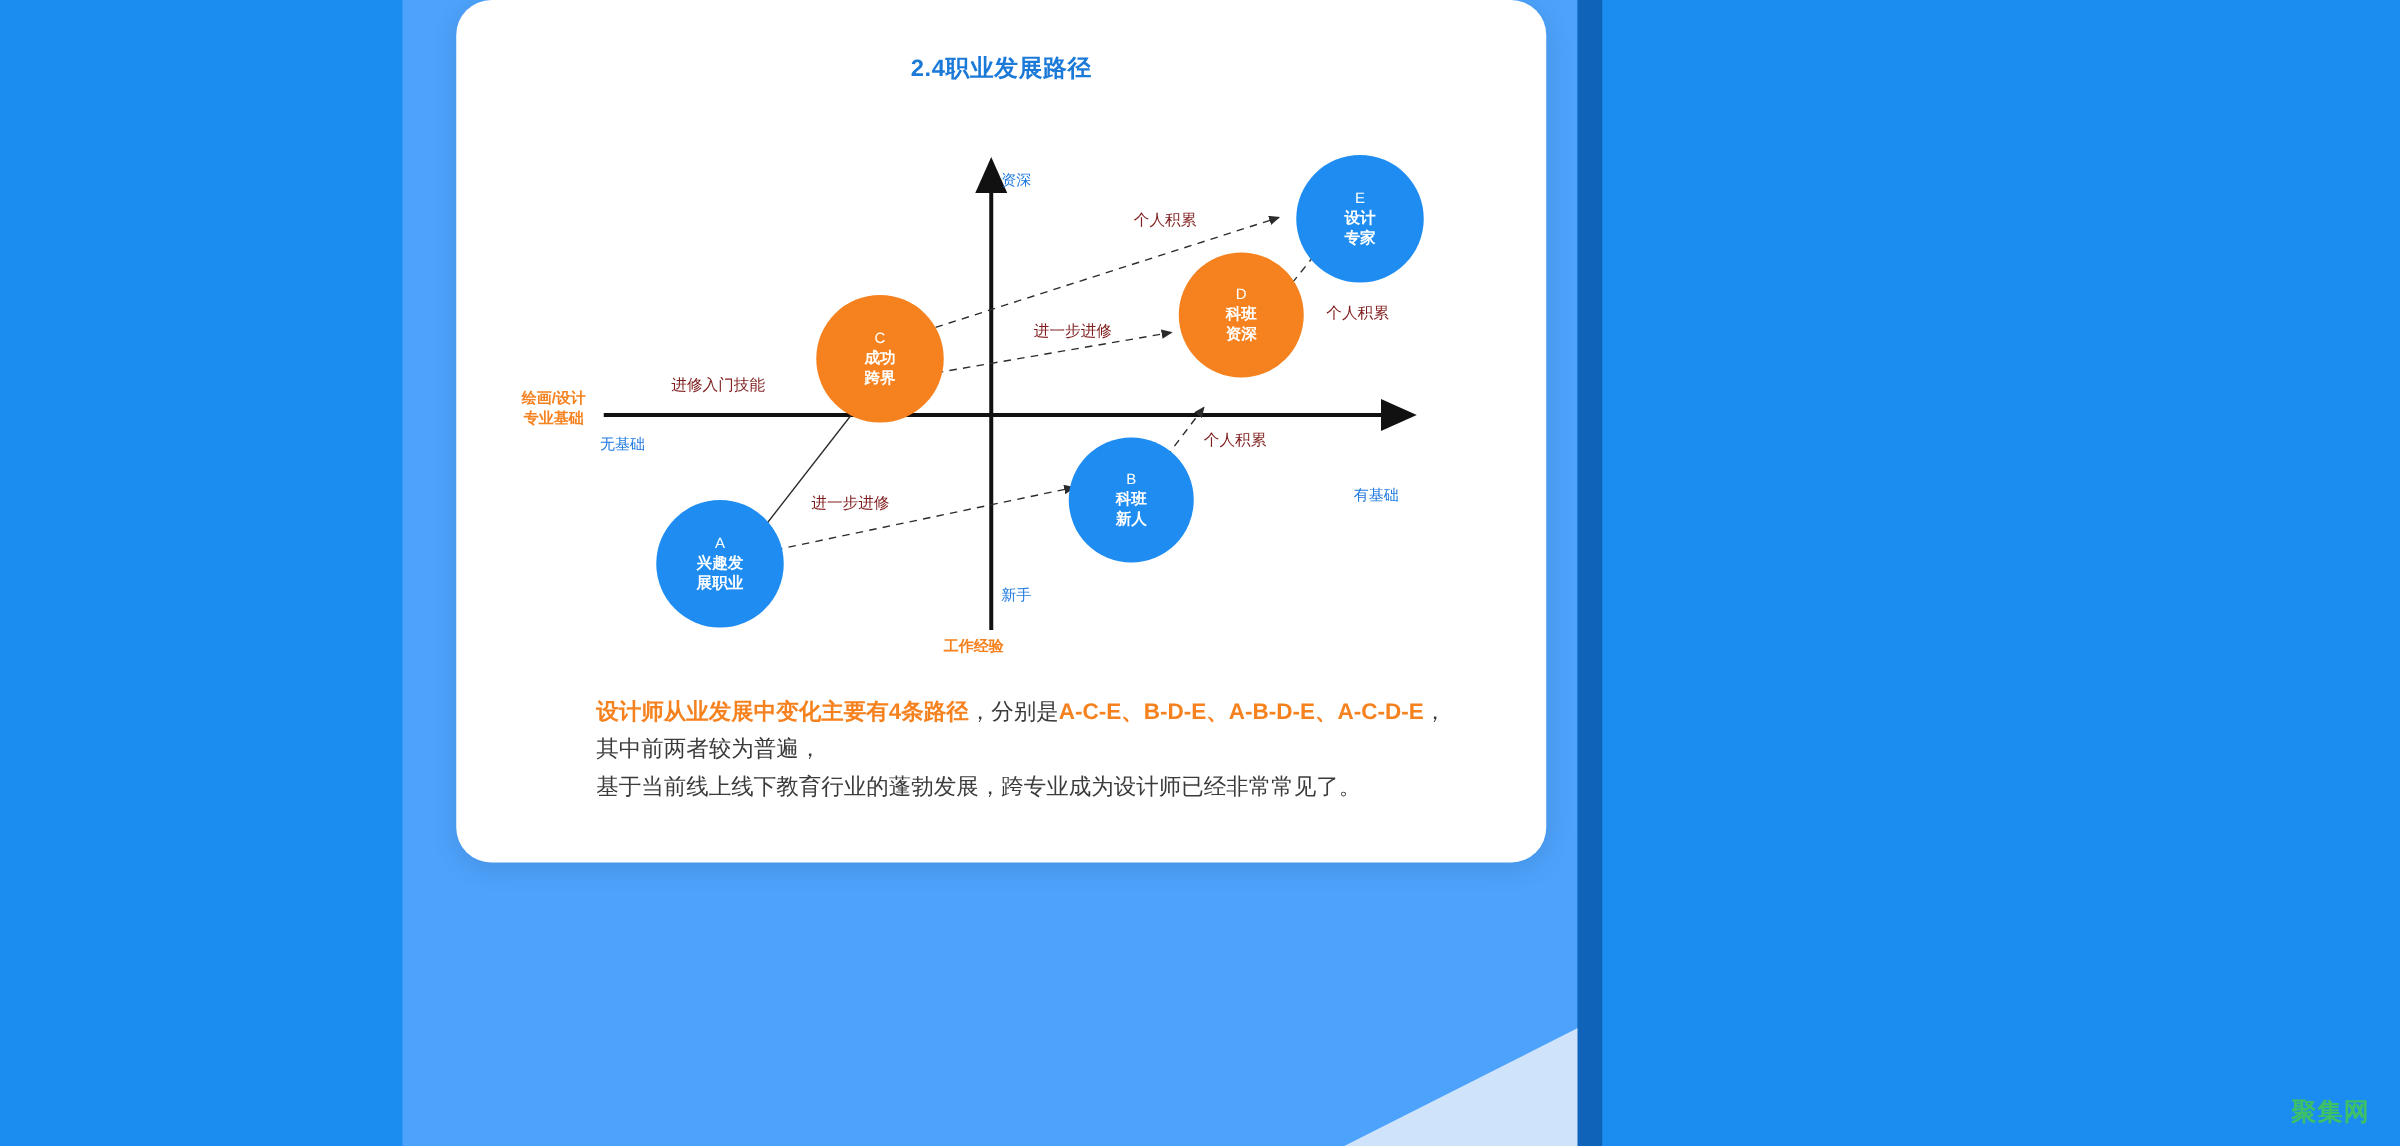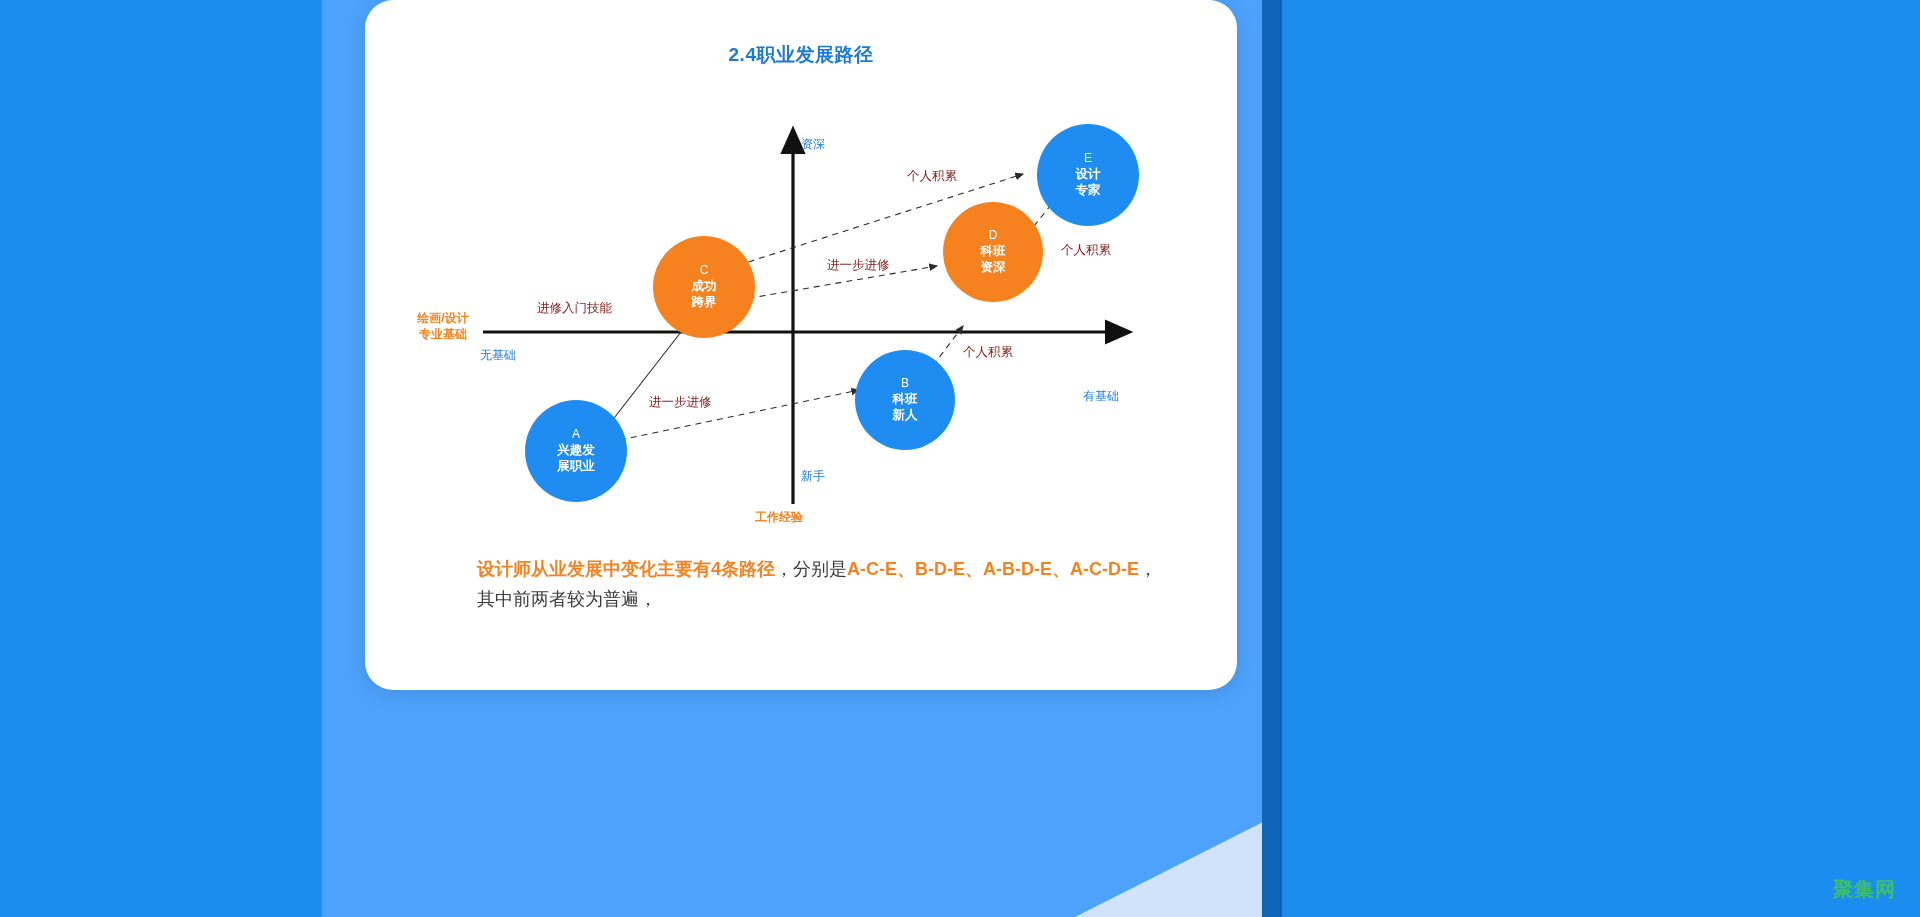--- a/index.html
+++ b/index.html
@@ -266,17 +266,18 @@
       <div class="n-l1">设计</div>
       <div class="n-l2">专家</div>
     </div>
 
   </div>
 
   <div class="footer">
     <div>
       <span class="hl">设计师从业发展中变化主要有4条路径</span><span>，分别是</span><span class="hl">A-C-E、B-D-E、A-B-D-E、A-C-D-E</span><span>，其中前两者较为普遍，</span>
     </div>
+    <div>基于当前线上线下教育行业的蓬勃发展，跨专业成为设计师已经非常常见了。</div>
   </div>
 
 </div>
 
 <div class="watermark">聚集网</div>
 
 </body></html>

